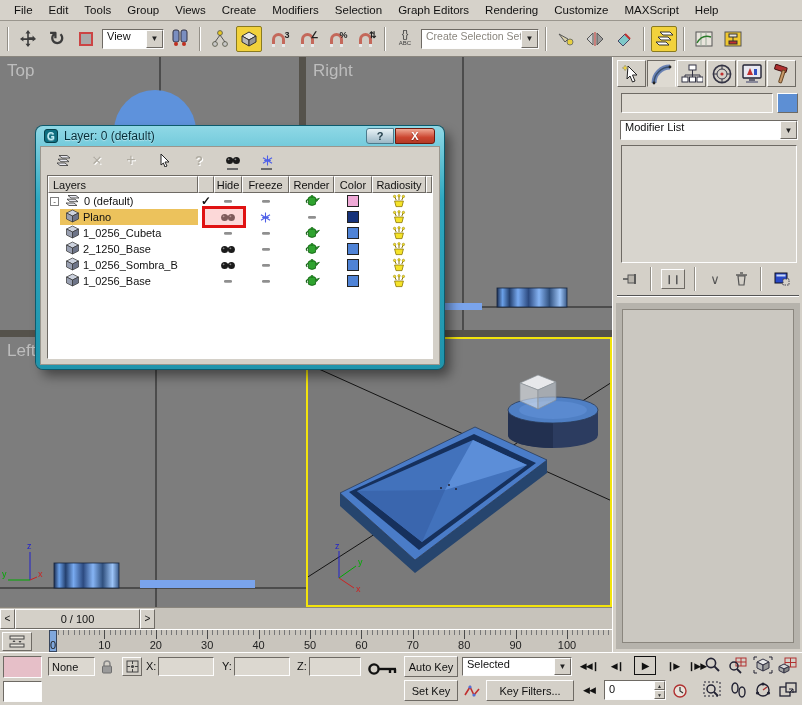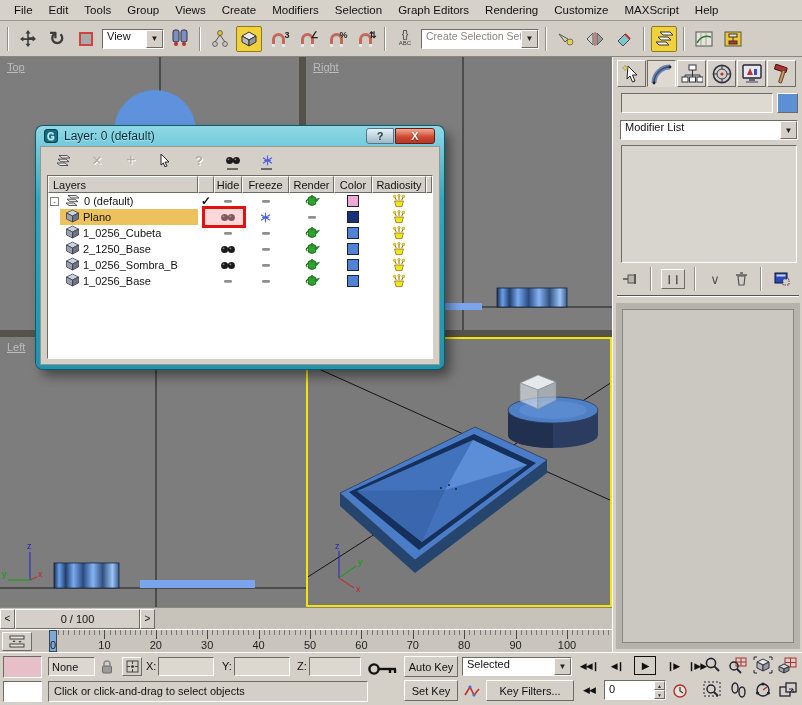--- a/index.html
+++ b/index.html
@@ -32,21 +32,21 @@
             border-radius:8px 8px 0 0; }
   .magnet::after { content:""; position:absolute; left:-3px; bottom:-2px; width:3px; height:3px; background:#e8e8e8; box-shadow:10px 0 0 #e8e8e8; }
   .magsub { position:absolute; font-size:9px; font-weight:bold; color:#222; top:-6px; right:-8px; }
   .combo { height:20px; background:#fff; display:flex; align-items:flex-start; font-size:11px; }
   .combo .txt { flex:1; padding:0 4px; white-space:nowrap; overflow:hidden; }
   .combo .arrow { width:17px; height:100%; font-size:8px; color:#222; }
 
   
   #workspace { left:0; top:57px; width:612px; height:550px; background:#55524b; }
   .vp { position:absolute; background:#7d7d7d; overflow:hidden; }
-  .vplabel { position:absolute; left:7px; top:4px; color:#bdbdbd; font-size:11px; z-index:3;text-decoration:underline; }
+  .vplabel { position:absolute; left:7px; top:4px; color:#bdbdbd; font-size:17px; z-index:3; }
   #vp-persp { border:2px solid #f3e40c; background:#7a7a7a; }
   .vp svg { position:absolute; left:0; top:0; }
 
   
   #timeslider { left:0; top:607px; width:612px; height:22px; background:#c7c3bb;
                 border-top:1px solid #8a867e; display:flex; align-items:center; }
   #ts-prev,#ts-next { width:15px; height:20px; font-size:10px; }
   #ts-bar { width:125px; height:20px; text-align:center; line-height:18px; font-size:11px; }
   #trackbar { left:0; top:629px; width:612px; height:23px; background:#c9c5bd; border-top:1px solid #fff; }
   #mce-btn { position:absolute; left:2px; top:2px; width:30px; height:19px; }
@@ -412,23 +412,20 @@
     </div>
     <div class="abs playbtn" style="left:578px;top:4px">◀◀❙</div>
     <div class="abs playbtn" style="left:606px;top:4px">◀❙</div>
     <div class="abs playbtn" style="left:634px;top:3px;border:1.5px solid #111;width:22px;height:19px;font-size:10px">▶</div>
     <div class="abs playbtn" style="left:662px;top:4px">❙▶</div>
     <div class="abs playbtn" style="left:686px;top:4px">❙▶▶</div>
   </div>
 
   <div id="status2" class="abs">
     <div class="abs sunken" style="left:3px;top:2px;width:39px;height:21px;background:#fff"></div>
-    <div class="abs sunken" style="left:48px;top:2px;width:320px;height:21px">
-      <div id="prompt">Click or click-and-drag to select objects</div>
-    </div>
     <div class="abs raised ctr" style="left:404px;top:1px;width:54px;height:21px;font-size:11px">Set Key</div>
     <div class="abs ctr" style="left:462px;top:2px;width:20px;height:19px">
       <svg width="16" height="14" viewBox="0 0 16 14">
           <path d="M1 11 L6 3 L10 11 L15 5" fill="none" stroke="#c03030" stroke-width="1.6"></path>
           <circle cx="6" cy="3" r="1.6" fill="#5070d8"></circle>
           <circle cx="10" cy="11" r="1.6" fill="#5070d8"></circle>
         </svg>
     </div>
     <div class="abs raised ctr" style="left:486px;top:1px;width:88px;height:21px;font-size:11px">Key Filters...</div>
     <div class="abs playbtn" style="left:578px;top:2px">◀◀</div>

